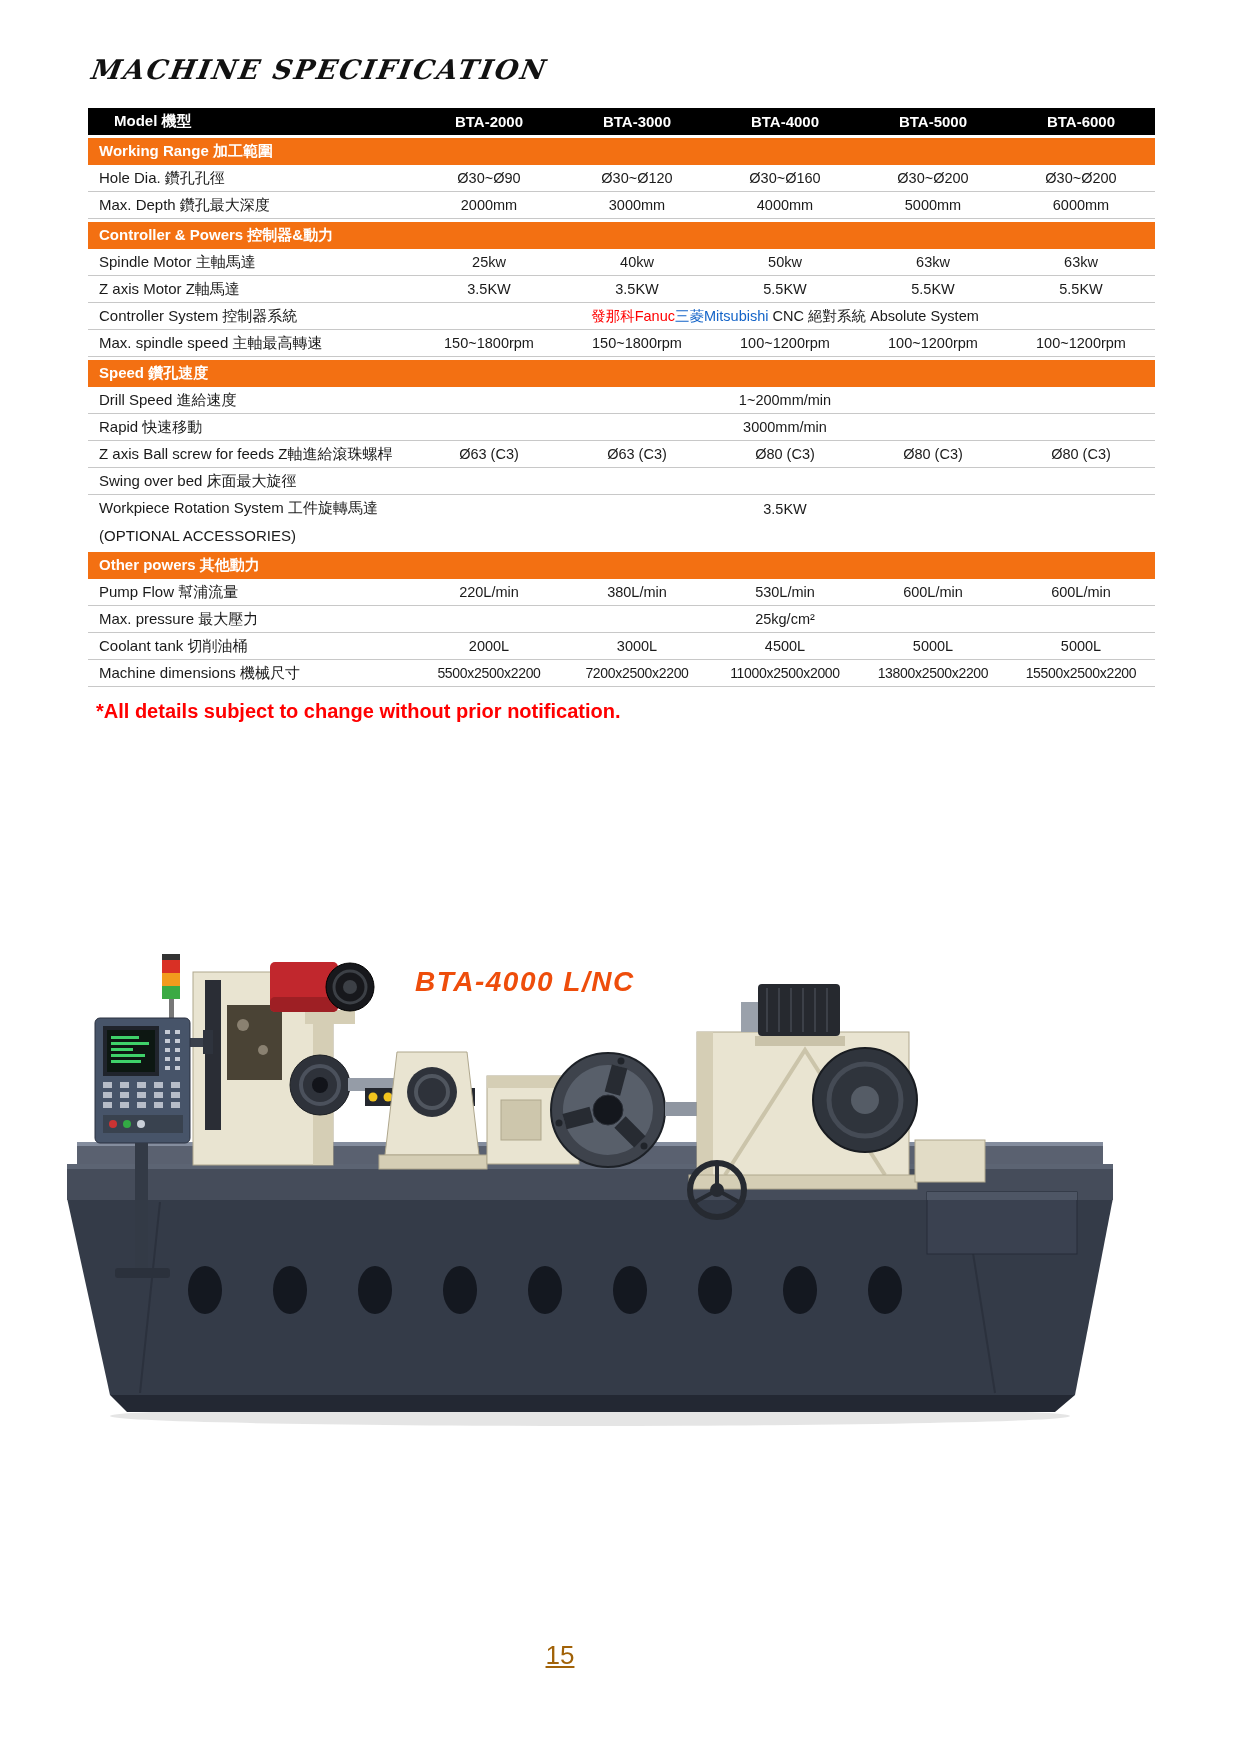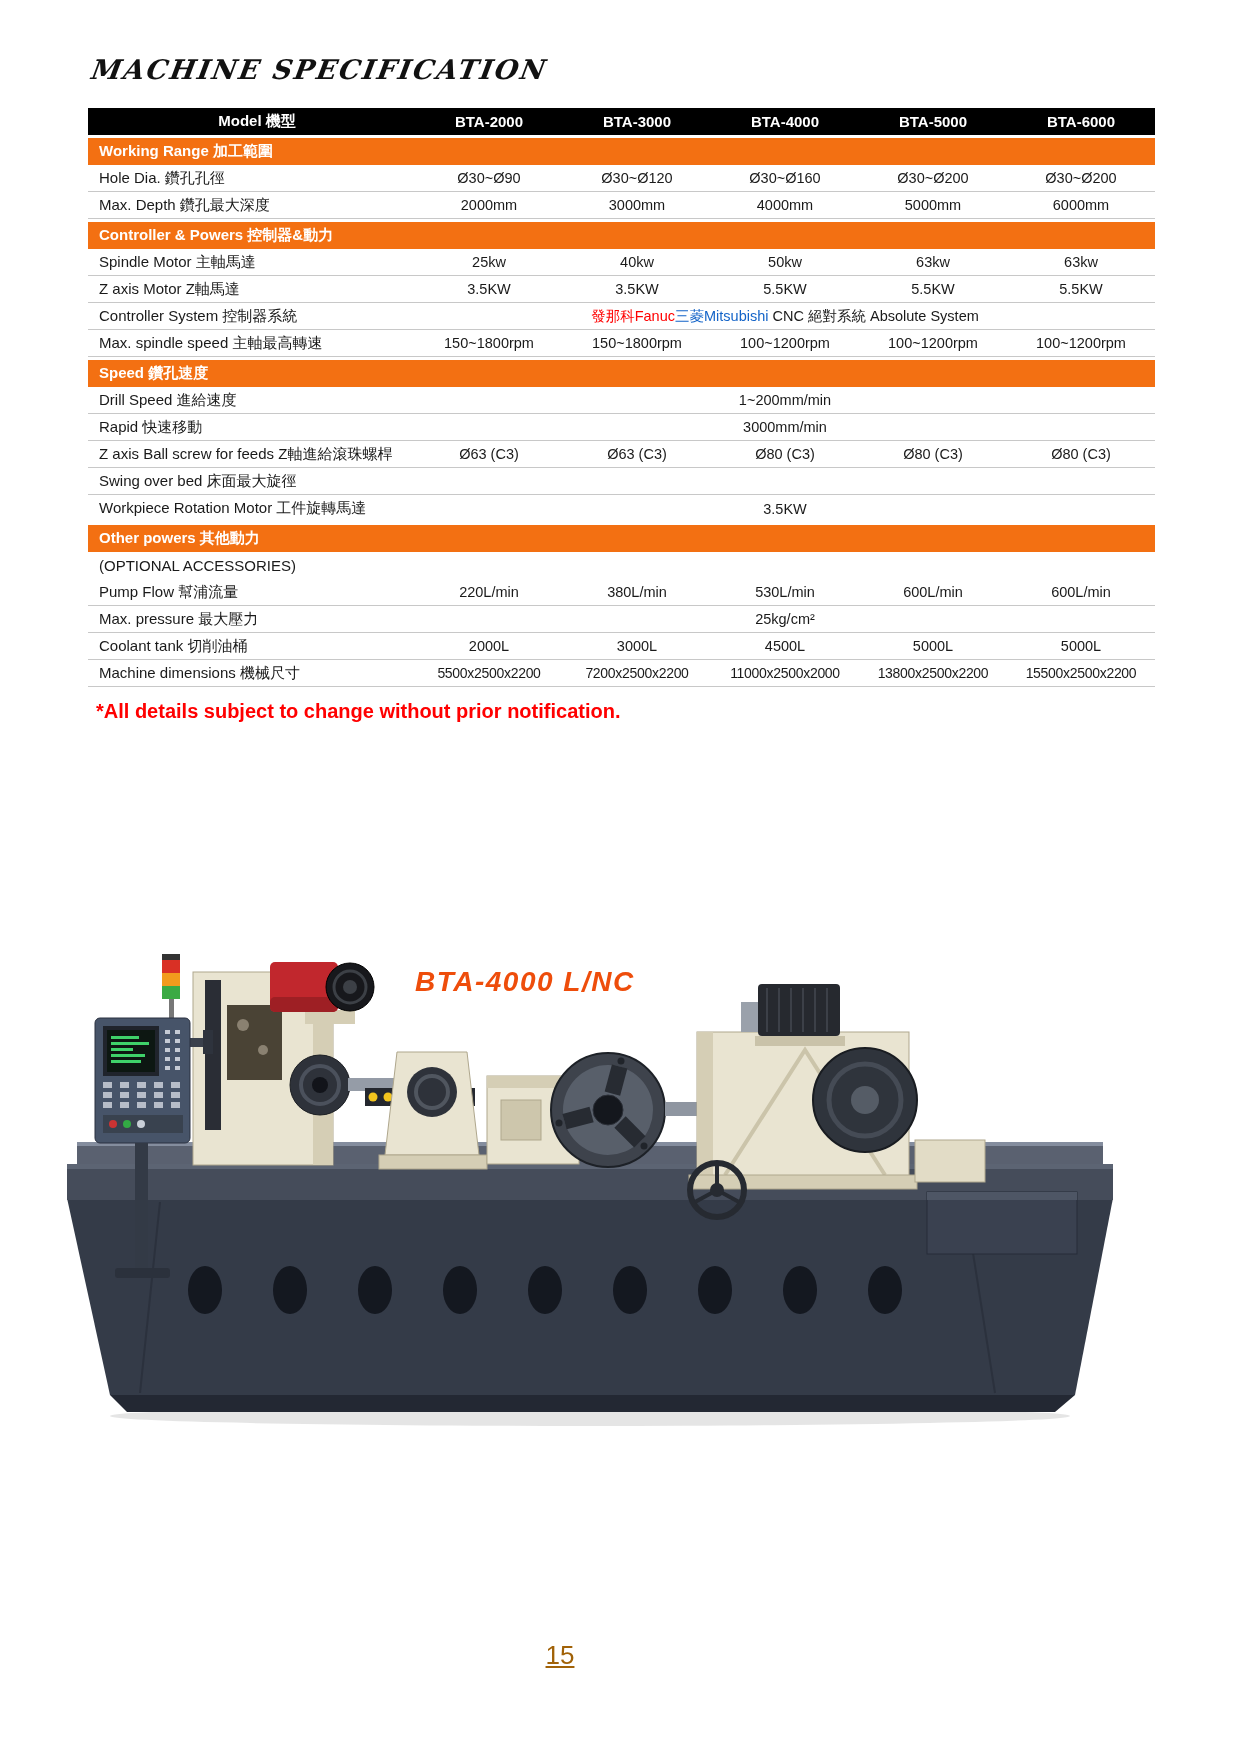--- a/index.html
+++ b/index.html
@@ -17,21 +17,21 @@
     position:absolute;left:92px;top:54px;margin:0;
     font-family:"DejaVu Serif","Liberation Serif",serif;
     font-style:italic;font-weight:700;font-size:27px;letter-spacing:2px;
     transform:skewX(-10deg);color:#111;white-space:nowrap;
   }
   .spec-table{position:absolute;left:88px;top:108px;width:1067px;}
   .thead{
     display:flex;align-items:center;background:var(--header-black);color:#fff;
     height:27px;font-weight:700;font-size:15px;
   }
-  .th.label{flex:0 0 327px;padding-left:11px;box-sizing:border-box;white-space:nowrap;text-align:center;}
+  .th.label{flex:0 0 327px;padding-left:26px;box-sizing:border-box;white-space:nowrap;}
   .th.col{flex:1;text-align:center;white-space:nowrap;}
   .row{
     display:flex;align-items:center;min-height:27px;font-size:15px;
     border-bottom:1px solid #c8c8c8;box-sizing:border-box;background:#fff;
   }
   .row.section{
     background:var(--orange);color:#fff;font-weight:700;border-bottom:none;
     margin-top:3px;height:27px;min-height:27px;
   }
   .row.noborder{border-bottom:none;}
@@ -136,29 +136,29 @@
           <div class="cell val">Ø63 (C3)</div>
           <div class="cell val">Ø63 (C3)</div>
           <div class="cell val">Ø80 (C3)</div>
           <div class="cell val">Ø80 (C3)</div>
           <div class="cell val">Ø80 (C3)</div>
         </div>
         <div class="row span">
           <div class="cell label">Swing over bed 床面最大旋徑</div>
         </div>
         <div class="row span noborder">
-          <div class="cell label">Workpiece Rotation Motor 工件旋轉馬達</div>
+          <div class="cell label">Workpiece Rotation System 工件旋轉馬達</div>
           <div class="cell spanval">3.5KW</div>
-        </div>
-        <div class="row section">
-          <div class="cell label">Other powers 其他動力</div>
         </div>
         <div class="row span noborder">
           <div class="cell label"> (OPTIONAL ACCESSORIES)</div>
           <div class="cell spanval"></div>
+        </div>
+        <div class="row section">
+          <div class="cell label">Other powers 其他動力</div>
         </div>
         <div class="row spec">
           <div class="cell label">Pump Flow 幫浦流量</div>
           <div class="cell val">220L/min</div>
           <div class="cell val">380L/min</div>
           <div class="cell val">530L/min</div>
           <div class="cell val">600L/min</div>
           <div class="cell val">600L/min</div>
         </div>
         <div class="row span">

